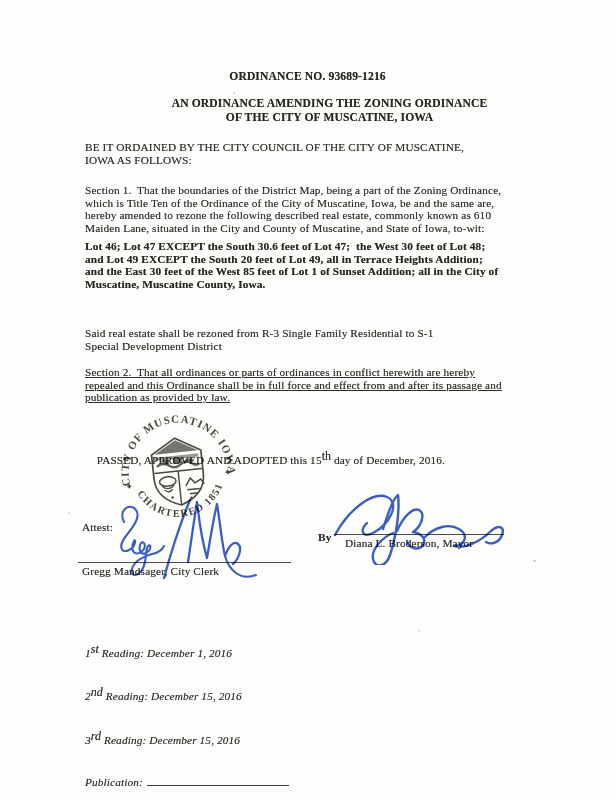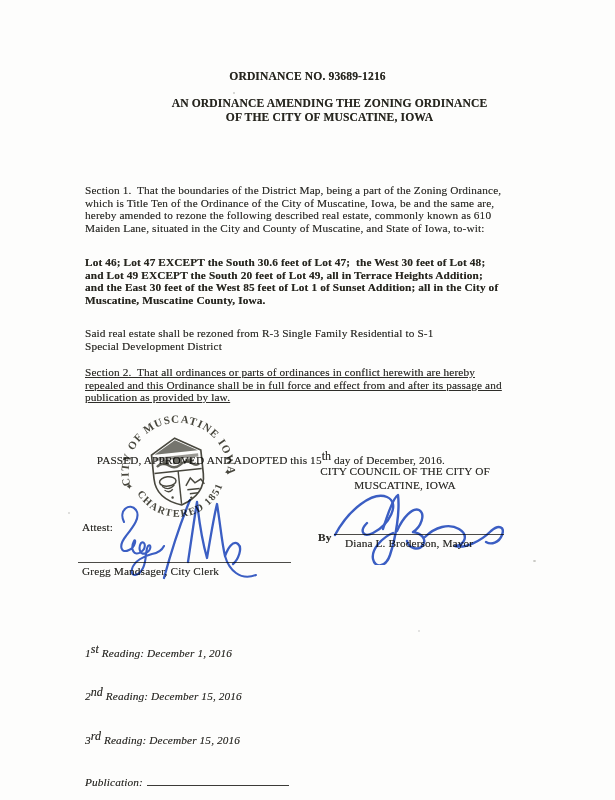--- a/index.html
+++ b/index.html
@@ -36,44 +36,44 @@
 </head>
 <body>
 
 <div class="page">
 
   <div class="abs doc-text centered bold" style="top:71px;font-size:11.6px;">ORDINANCE NO. 93689-1216</div>
 
   <div class="abs doc-text centered bold title-block" style="top:97px;font-size:11.6px;">AN ORDINANCE AMENDING THE ZONING ORDINANCE
 OF THE CITY OF MUSCATINE, IOWA</div>
 
+  <div class="abs doc-text para" style="top:141px;line-height:13.2px;">BE IT ORDAINED BY THE CITY COUNCIL OF THE CITY OF MUSCATINE,
+IOWA AS FOLLOWS:</div>
 
   <div class="abs doc-text para" style="top:184px;">Section 1.  That the boundaries of the District Map, being a part of the Zoning Ordinance,
 which is Title Ten of the Ordinance of the City of Muscatine, Iowa, be and the same are,
 hereby amended to rezone the following described real estate, commonly known as 610
 Maiden Lane, situated in the City and County of Muscatine, and State of Iowa, to-wit:</div>
 
-  <div class="abs doc-text para bold" style="top:256px;">Lot 46; Lot 47 EXCEPT the South 30.6 feet of Lot 47;  the West 30 feet of Lot 48;
+  <div class="abs doc-text para bold" style="top:240px;">Lot 46; Lot 47 EXCEPT the South 30.6 feet of Lot 47;  the West 30 feet of Lot 48;
 and Lot 49 EXCEPT the South 20 feet of Lot 49, all in Terrace Heights Addition;
 and the East 30 feet of the West 85 feet of Lot 1 of Sunset Addition; all in the City of
 Muscatine, Muscatine County, Iowa.</div>
 
   <div class="abs doc-text para" style="top:327px;">Said real estate shall be rezoned from R-3 Single Family Residential to S-1
 Special Development District</div>
 
   <div class="abs doc-text para" style="top:366px;text-decoration:underline;">Section 2.  That all ordinances or parts of ordinances in conflict herewith are hereby
 repealed and this Ordinance shall be in full force and effect from and after its passage and
 publication as provided by law.</div>
 
   <div class="abs doc-text" style="left:85px;top:437px;">
     <span>PASSED, APPROVED AND ADOPTED this 15</span><sup class="ss">th</sup><span> day of December, 2016.</span>
   </div>
 
-  <div class="abs doc-text" style="left:302px;top:465px;width:206px;text-align:center;line-height:13.8px;">CITY COUNCIL OF THE CITY OF
-MUSCATINE, IOWA</div>
 
   <div class="abs doc-text" style="left:82px;top:521px;">Attest:</div>
 
   <div class="abs doc-text" style="left:318px;top:531px;font-weight:bold;">By</div>
 
   <div class="abs sig-line" style="left:334px;top:534px;width:170px;"></div>
   <div class="abs doc-text" style="left:345px;top:537px;">Diana L. Broderson, Mayor</div>
 
   <div class="abs sig-line" style="left:78px;top:562px;width:213px;"></div>
   <div class="abs doc-text" style="left:82px;top:565px;">Gregg Mandsager, City Clerk</div>

